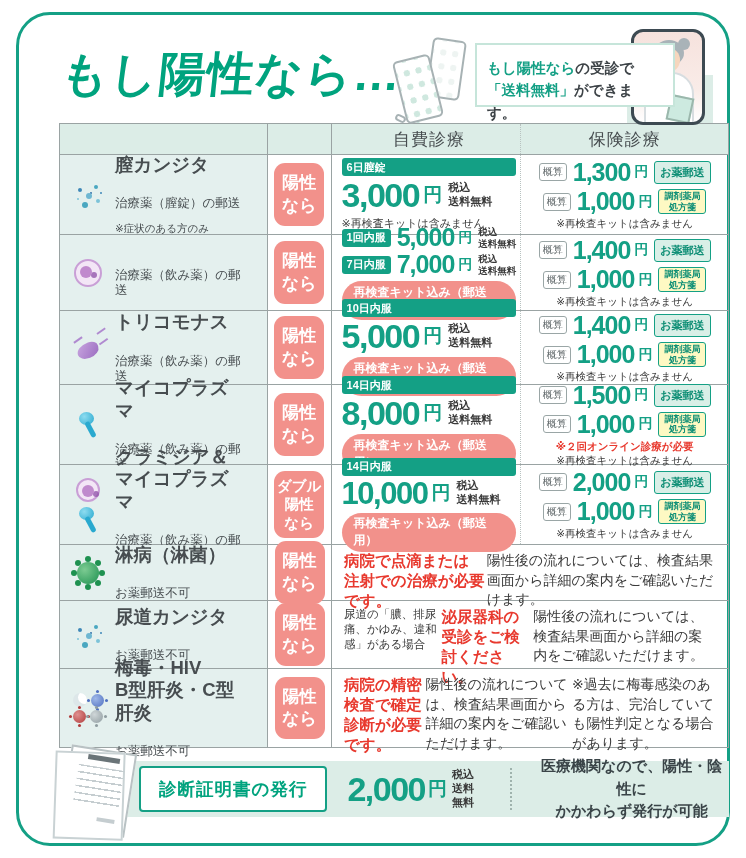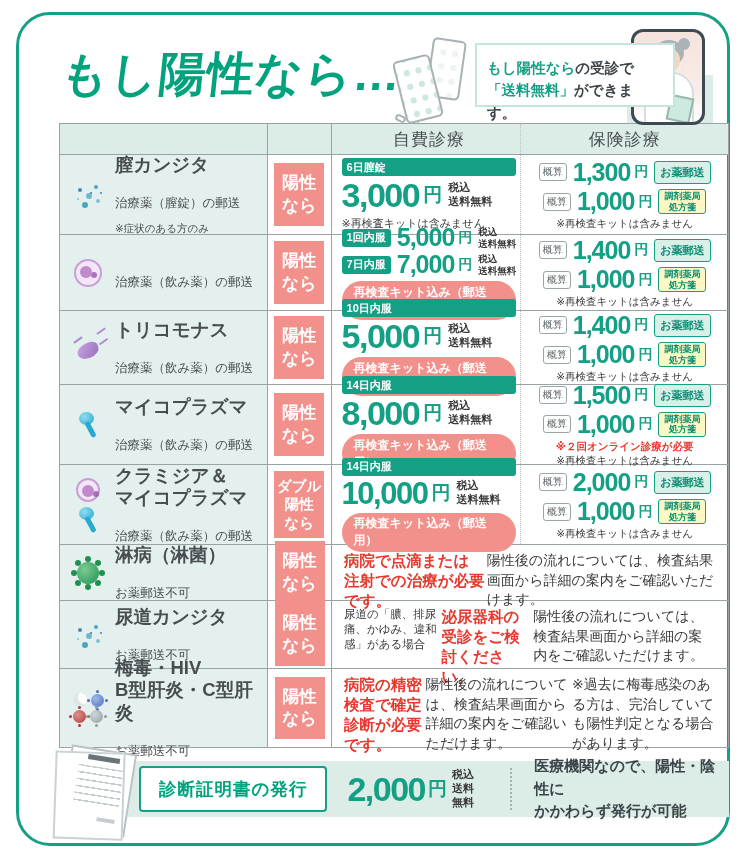--- a/index.html
+++ b/index.html
@@ -46,37 +46,37 @@
   .dr-collar{position:absolute;left:30px;top:42px;width:10px;height:12px;background:#9fd6c3;}
   .dr-board{position:absolute;left:34px;top:64px;width:24px;height:26px;background:#cdeae0;
             border:2px solid #9bb7ac;transform:rotate(12deg);}
 
   
   .tbl{position:absolute;left:40px;top:108px;width:670px;border:1px solid var(--line);}
   .row{display:flex;border-bottom:1px solid var(--line);}
   .row:last-child{border-bottom:none;}
   .c{min-height:100%;}
   .c-name{width:208px;background:var(--mint2);border-right:1px solid var(--line);
-          display:flex;align-items:center;gap:7px;padding:6px 12px 6px 8px;}
+          display:flex;align-items:center;gap:7px;padding:6px 20px 6px 8px;}
   .c-badge{width:64px;border-right:1px solid var(--line);display:flex;
            align-items:center;justify-content:center;}
   .c-jihi{width:190px;border-right:1px dotted #b8c2c0;padding:6px 4px 6px 10px;
           display:flex;flex-direction:column;justify-content:center;gap:2px;}
   .c-hoken{width:207px;padding:4px 4px;display:flex;flex-direction:column;
            justify-content:center;align-items:center;gap:1px;}
   .c-notice{flex:1;padding:6px 12px;display:flex;justify-content:center;gap:2px;}
   .hdr .c-name,.hdr .c-badge,.hdr .c-jihi,.hdr .c-hoken{background:var(--mint);
         min-height:30px;padding-top:2px;padding-bottom:2px;justify-content:center;align-items:center;}
   .hdr .c-jihi,.hdr .c-hoken{flex-direction:row;font-size:17px;color:#474d50;letter-spacing:1px;}
   .iconbox{width:40px;display:flex;flex-direction:column;align-items:center;gap:3px;flex:none;}
   .n-text{display:flex;flex-direction:column;line-height:1.2;}
   .n-title{font-size:18.5px;font-weight:bold;color:#474d50;}
   .n-sub{font-size:12.5px;color:#474d50;margin-top:20px;}
   .n-note{font-size:10.5px;color:#474d50;margin-top:11px;}
-  .badge-pink{background:var(--pink);color:#fff;font-weight:bold;border-radius:0;
+  .badge-pink{background:var(--pink);color:#fff;font-weight:bold;border-radius:11px;
               width:50px;padding:9px 0;text-align:center;font-size:17px;line-height:1.3;}
   .badge-pink.three{font-size:14.5px;padding:6px 0;line-height:1.25;}
   .tag{background:var(--green);color:#fff;font-size:11px;font-weight:bold;
        padding:1.5px 5px;border-radius:3px;display:inline-block;}
   .price-line{display:flex;align-items:center;gap:6px;}
   .amt-big{font-size:34px;font-weight:bold;color:var(--green);letter-spacing:-1.5px;line-height:1;}
   .yen-big{font-size:19px;font-weight:bold;color:var(--green);margin-left:-2px;}
   .taxcol{display:flex;flex-direction:column;font-size:11px;font-weight:bold;
           color:#3a3a3a;line-height:1.25;}
   .taxcol.small{font-size:9.5px;}
@@ -141,21 +141,21 @@
   .paper::before{content:"";position:absolute;left:-12px;top:2px;width:66px;height:84px;background:#fff;
          border:2px solid #c9d2d4;transform:rotate(-7deg);z-index:-1;}
   .paper .p-head{position:absolute;left:16px;top:5px;width:32px;height:5px;background:#6a7478;}
   .paper .p-lines{position:absolute;left:8px;top:16px;right:8px;height:40px;
      background:repeating-linear-gradient(180deg,#c5cdd0 0 1.5px,transparent 1.5px 7px);}
   .paper .p-sig{position:absolute;right:10px;bottom:10px;width:18px;height:4px;background:#c5cdd0;}
   .cert-box{background:#fff;border:2px solid var(--green);border-radius:4px;color:var(--green-bright);
             font-size:17.5px;font-weight:bold;padding:9px 18px;letter-spacing:1px;flex:none;}
   .foot-price{display:flex;align-items:center;gap:5px;margin-left:20px;}
   .foot-div{height:42px;border-left:2px dotted #9fb3ad;margin-left:26px;}
-  .foot-note{margin-left:22px;font-size:15px;font-weight:bold;color:#3a4448;line-height:1.5;}
+  .foot-note{margin-left:22px;font-size:15px;font-weight:bold;color:#3a4448;line-height:1.5;text-align:center;}
 </style>
 </head>
 <body>
 
 <div class="card">
 
   <div class="title">もし陽性なら…</div>
   <div class="hero">
     <div class="pack pack1"></div>
     <div class="pack pack2"></div>

